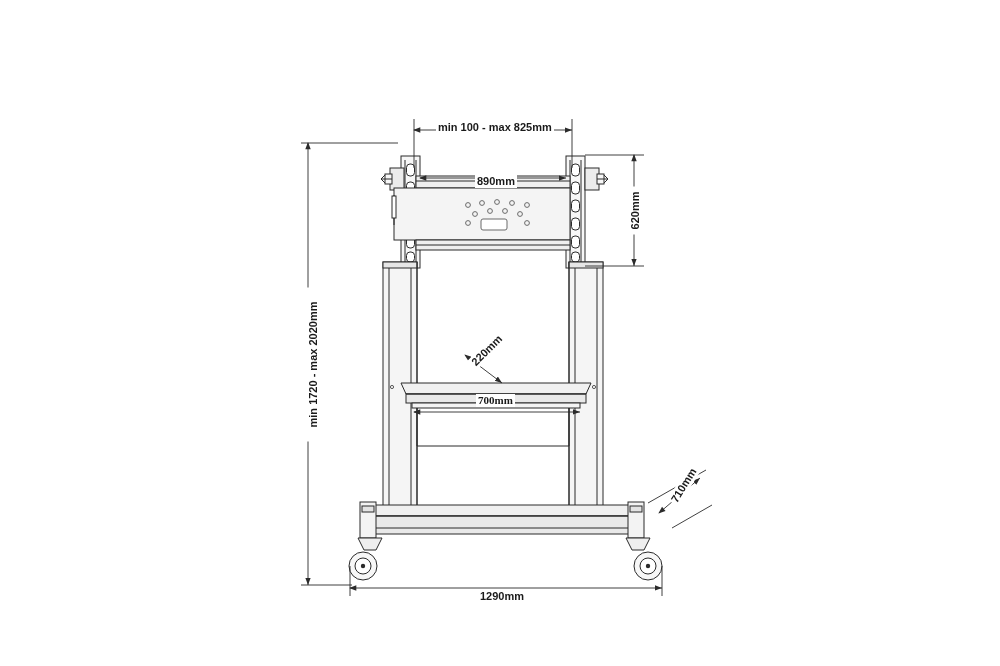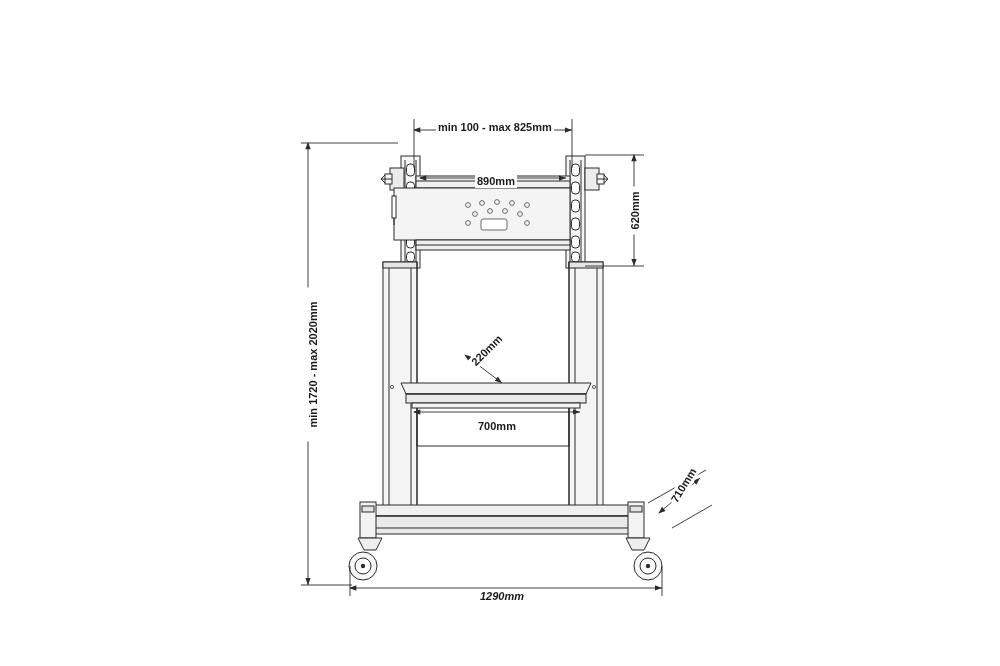--- a/index.html
+++ b/index.html
@@ -237,19 +237,19 @@
   <div class="dim-label" style="left:436px; top:121px;">min 100 - max 825mm</div>
 
   <div class="dim-label" style="left:475px; top:175px;">890mm</div>
 
   <div class="dim-label rot90" style="left:611px; top:204px; width:44px; text-align:center;">620mm</div>
 
   <div class="dim-label rot90" style="left:236px; top:358px; width:150px; text-align:center;">min 1720 - max 2020mm</div>
 
   <div class="dim-label rot-diag" style="left:466px; top:344px;">220mm</div>
 
-  <div class="dim-label" style="left:476px; top:420px;">700mm</div>
+  <div class="dim-label" style="left:476px; top:394px;font-family:Liberation Serif, serif;">700mm</div>
 
   <div class="dim-label rot-diag2" style="left:663px; top:479px;">710mm</div>
 
-  <div class="dim-label" style="left:478px; top:590px;font-style:italic;">1290mm</div>
+  <div class="dim-label" style="left:478px; top:590px;">1290mm</div>
 
 </div>
 
 </body></html>

